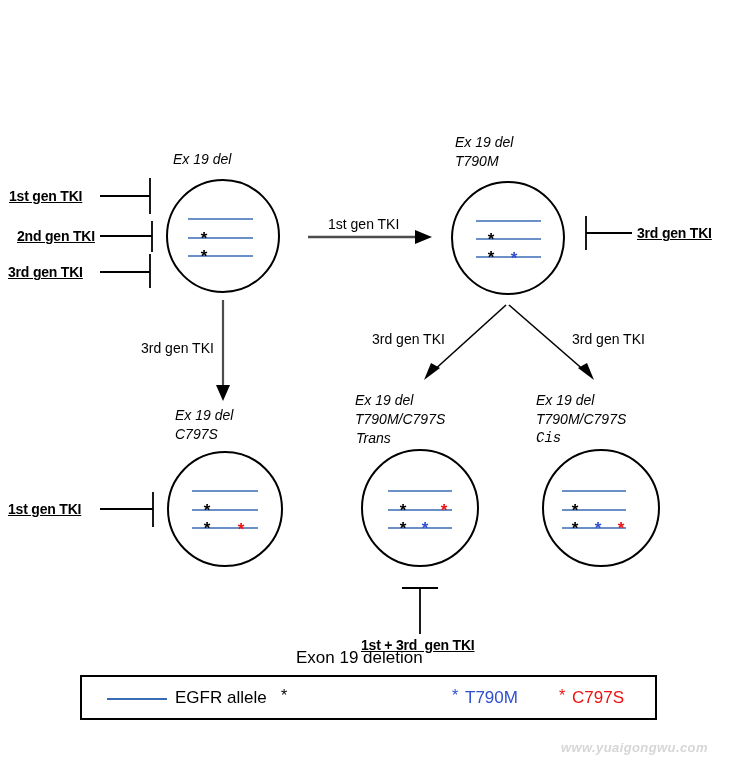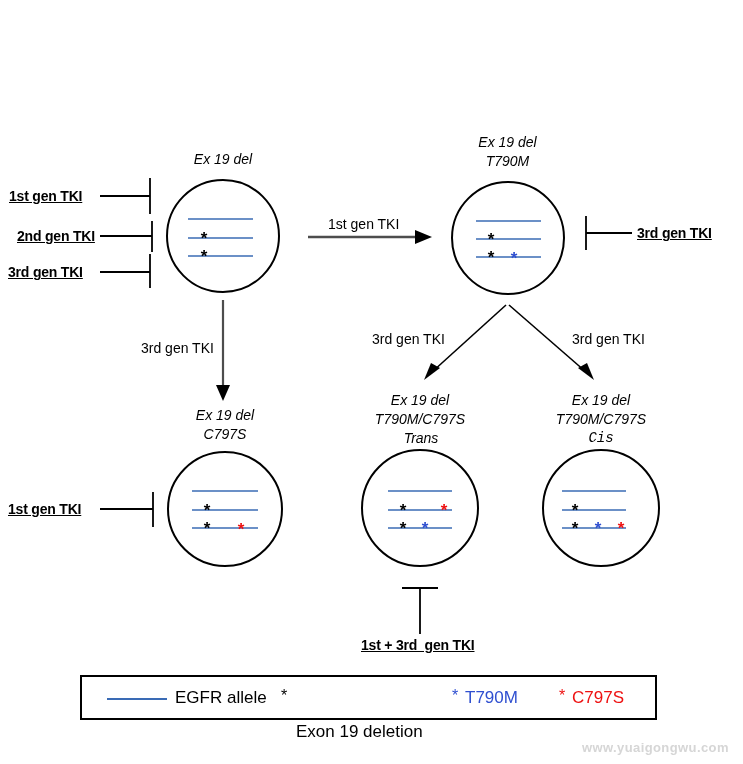--- a/index.html
+++ b/index.html
@@ -23,21 +23,21 @@
   }
   .ov {
     position: absolute;
     white-space: pre;
   }
   
   .cell-title {
     font-style: italic;
     font-size: 14px;
     color: #000000;
-    text-align: center;
+    text-align: left;
     line-height: 19px;
   }
   
   .tki-bold {
     font-weight: bold;
     font-size: 14px;
     color: #000000;
     text-decoration: underline;
     letter-spacing: -0.2px;
   }
@@ -202,21 +202,21 @@
 
 <div class="ov tki-plain" style="left:141px; top:340px;">3rd gen TKI</div>
 
 <div class="ov tki-plain" style="left:372px; top:331px;">3rd gen TKI</div>
 
 <div class="ov tki-plain" style="left:572px; top:331px;">3rd gen TKI</div>
 
 <div class="ov legend-text" style="left:175px; top:688px;">EGFR allele</div>
 
 <div class="ov legend-star-black" style="left:281px; top:687px;">*</div>
-<div class="ov legend-text" style="left:296px; top:722px;">Exon 19 deletion</div>
+<div class="ov legend-text" style="left:296px; top:648px;">Exon 19 deletion</div>
 
 <div class="ov legend-star-blue" style="left:452px; top:687px;">*</div>
 <div class="ov legend-text legend-blue" style="left:465px; top:688px;">T790M</div>
 
 <div class="ov legend-star-red" style="left:559px; top:687px;">*</div>
 <div class="ov legend-text legend-red" style="left:572px; top:688px;">C797S</div>
 
-<div class="ov watermark" style="left:582px; top:740px;">www.yuaigongwu.com</div>
+<div class="ov watermark" style="left:561px; top:740px;font-style:italic;">www.yuaigongwu.com</div>
 
 </body></html>

